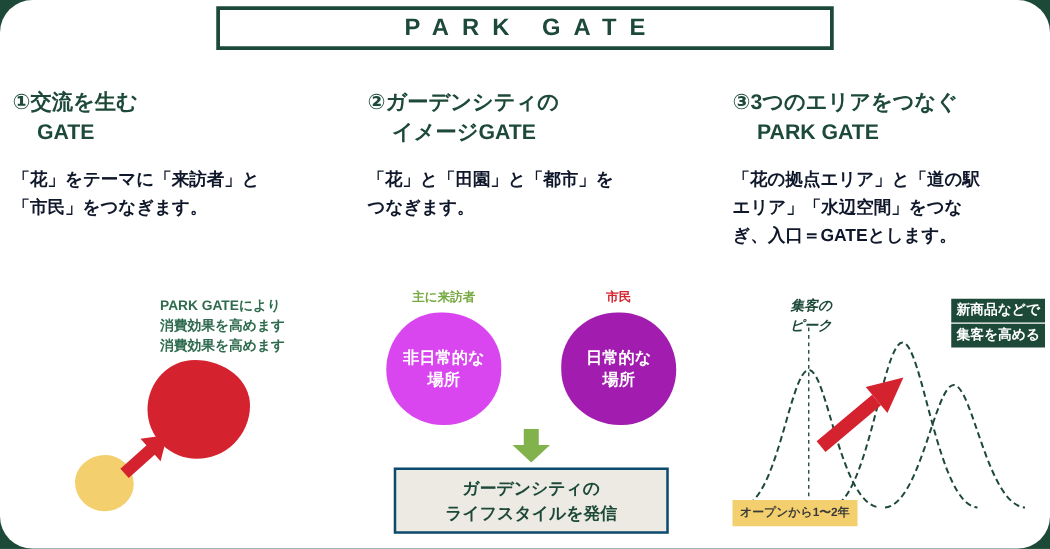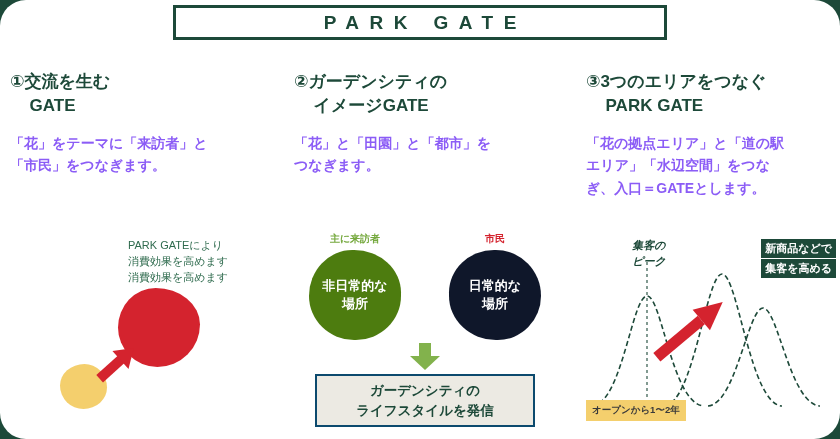--- a/index.html
+++ b/index.html
@@ -14,48 +14,48 @@
   .title-text{color:#1d4939;font-weight:bold;font-size:19px;
     letter-spacing:0.55em;margin-right:-0.55em;white-space:nowrap;}
 
   
   .col{position:absolute;top:70px;}
   #col1{left:10px;width:258px;}
   #col2{left:294px;width:262px;}
   #col3{left:586px;width:250px;}
   .heading{margin:0;color:#1d4939;font-weight:bold;font-size:17px;line-height:1.4;}
   .heading .line2{display:block;padding-left:1.15em;}
-  .body-text{margin:14px 0 0 0;color:#8b5cf6;font-weight:bold;font-size:14px;
+  .body-text{margin:14px 0 0 0;color:#0f172a;font-weight:bold;font-size:14px;
     line-height:1.62;width:208px;}
 
   
   .illus1{position:absolute;left:10px;top:232px;width:262px;height:198px;}
-  .annotation{position:absolute;left:118px;top:6px;color:#2f6b4e;font-weight:normal;
+  .annotation{position:absolute;left:118px;top:6px;color:#2f6b4e;font-weight:bold;
     font-size:11px;line-height:1.45;}
   .annotation span{display:block;}
   .red-blob{position:absolute;left:108px;top:56px;width:82px;height:79px;
     background:#d4232e;border-radius:46% 54% 52% 48% / 50% 46% 54% 50%;}
   .yellow-circle{position:absolute;left:50px;top:132px;width:47px;height:45px;
     background:#f4cf6d;border-radius:52% 48% 50% 50% / 48% 52% 48% 52%;}
   .arrow1{position:absolute;left:76px;top:102px;width:60px;height:60px;}
 
   
   .illus2{position:absolute;left:286px;top:234px;width:278px;
     display:flex;flex-direction:column;align-items:center;}
   .circles-row{display:flex;justify-content:center;gap:48px;}
   .stack{display:flex;flex-direction:column;align-items:center;}
   .stack-label{font-size:10px;font-weight:bold;margin-bottom:6px;line-height:1;}
   .label-green{color:#76a93f;}
   .label-red{color:#d4232e;}
   .circle{width:92px;height:90px;color:#fff;font-weight:bold;font-size:13px;
     display:flex;flex-direction:column;align-items:center;justify-content:center;
     line-height:1.4;text-align:center;}
   .circle span{display:block;}
-  .circle.green{background:#4d7c0f;border-radius:48% 52% 50% 50% / 52% 48% 50% 50%;}
-  .circle.red{background:#0f172a;border-radius:50% 50% 48% 52% / 48% 52% 50% 50%;font-family:Liberation Serif, serif;}
+  .circle.green{background:#d946ef;border-radius:48% 52% 50% 50% / 52% 48% 50% 50%;}
+  .circle.red{background:#a21caf;border-radius:50% 50% 48% 52% / 48% 52% 50% 50%;font-family:Liberation Serif, serif;}
   .down-arrow{margin-top:3px;}
   .result-box{margin-top:4px;width:220px;box-sizing:border-box;
     border:2px solid #0c4a6e;background:#eceae3;color:#1d4939;font-weight:bold;
     font-size:13.5px;line-height:1.45;text-align:center;padding:5px 2px;}
   .result-box span{display:block;}
 
   
   .illus3{position:absolute;left:586px;top:232px;width:250px;height:198px;}
   .curves{position:absolute;left:0;top:0;}
   .peak-label{position:absolute;left:30px;top:6px;width:66px;text-align:center;

